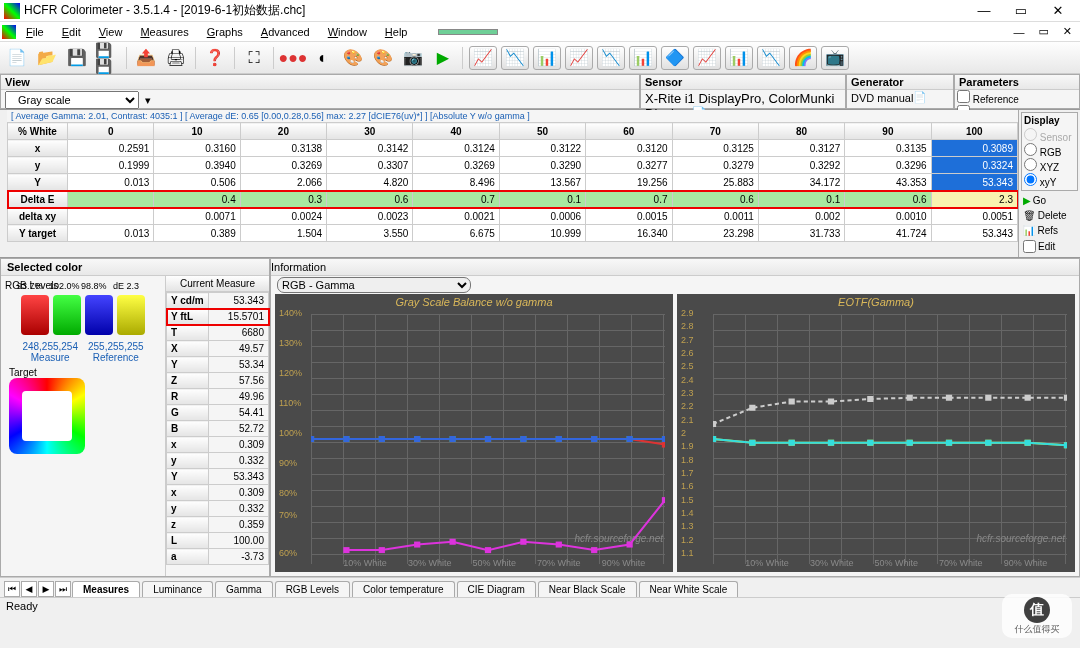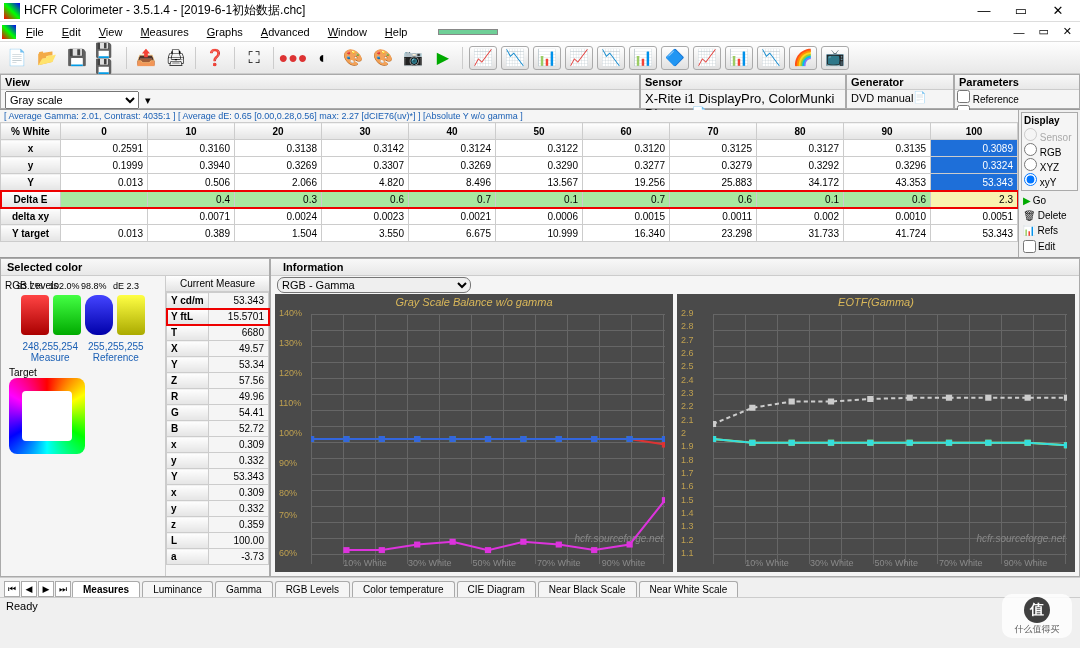--- a/index.html
+++ b/index.html
@@ -15,29 +15,29 @@
 .menubar .prog { width: 60px; height: 6px; background: #6fcf97; margin-left: 20px; border: 1px solid #888; }
 .toolbar { height: 32px; background: linear-gradient(#fefefe, #e8e8e8); display: flex; align-items: center; padding: 0 4px; gap: 4px; border-bottom: 1px solid #ccc; }
 .toolbar .tb { width: 26px; height: 26px; display: flex; align-items: center; justify-content: center; border: 1px solid transparent; border-radius: 3px; font-size: 16px; }
 .toolbar .sep { width: 1px; height: 22px; background: #ccc; margin: 0 2px; }
 .toolbar .tb.sq { border: 1px solid #aaa; background: linear-gradient(#fff, #e0e0e0); width: 28px; height: 24px; }
 .panels { display: flex; height: 36px; background: #e8e8e8; border-bottom: 1px solid #999; }
 .panel { border: 1px solid #aaa; background: #f5f5f5; display: flex; flex-direction: column; }
 .panel-title { font-weight: bold; font-size: 11px; padding: 1px 4px; background: linear-gradient(#f8f8f8, #e8e8e8); border-bottom: 1px solid #ccc; }
 .panel-body { padding: 1px 4px; display: flex; align-items: center; }
 .panel-view { flex: 0 0 640px; }
-.panel-view select { width: 134px; height: 18px; font-size: 11px; margin-right: 4px; }
+.panel-view select { width: 134px; height: 18px; font-size: 11px; margin-right: 4px; padding-left: 8px; }
 .panel-view .cs { font-size: 10px; font-weight: bold; }
 .panel-sensor { flex: 0 0 206px; }
 .panel-sensor .body { font-size: 13px; }
 .panel-gen { flex: 0 0 108px; }
 .panel-params { flex: 1; }
 .panel-params label { display: block; font-size: 10px; }
 .grid-area { display: flex; }
-.grid-main { flex: 1; overflow: hidden; }
+.grid-main { flex: 1; overflow: hidden; margin-left: 7px; }
 .grid-side { width: 62px; background: #f0f0f0; border-left: 1px solid #aaa; padding: 2px; }
 .side-grp { border: 1px solid #aaa; background: #f5f5f5; margin-bottom: 2px; padding: 2px; }
 .side-grp .grp-title { font-weight: bold; font-size: 10px; margin-bottom: 2px; }
 .side-grp label { display: block; font-size: 10px; padding: 0; }
 .side-btn { display: flex; align-items: center; gap: 2px; padding: 2px; font-size: 10px; }
 .stats-line { font-size: 9px; color: #1a5fb4; padding: 1px 4px; background: #f5f5f5; }
 table.data { border-collapse: collapse; width: 100%; background: #fff; }
 table.data th, table.data td { border: 1px solid #ccc; padding: 1px 4px; font-size: 10px; text-align: right; height: 17px; white-space: nowrap; }
 table.data th { background: linear-gradient(#fefefe, #e4e4e4); font-weight: bold; text-align: center; }
 table.data .rowh { background: linear-gradient(#fefefe, #e4e4e4); font-weight: bold; text-align: center; }
@@ -47,35 +47,35 @@
 table.data tr.hl-green td.last { background: #f9f3b0; }
 .lower { display: flex; height: 320px; border-top: 1px solid #999; }
 .sel-col { width: 270px; border: 1px solid #aaa; background: #f5f5f5; display: flex; flex-direction: column; }
 .sel-col .hdr { background: linear-gradient(#f8f8f8, #e8e8e8); font-weight: bold; padding: 2px 6px; border-bottom: 1px solid #ccc; }
 .sel-body { display: flex; flex: 1; }
 .rgb-area { flex: 1; padding: 4px; }
 .barrels { display: flex; gap: 4px; justify-content: center; margin-top: 4px; }
 .barrel { width: 28px; height: 40px; border-radius: 4px; position: relative; }
 .barrel.r { background: linear-gradient(#f44, #a00); }
 .barrel.g { background: linear-gradient(#4f4, #0a0); }
-.barrel.b { background: linear-gradient(#44f, #00a); border-radius: 12px; }
+.barrel.b { background: linear-gradient(#44f, #00a); }
 .barrel.y { background: linear-gradient(#ff4, #aa0); }
 .barrel .pct { position: absolute; top: -14px; left: -4px; font-size: 9px; }
 .meas-ref { display: flex; gap: 10px; justify-content: center; margin-top: 6px; text-align: center; font-size: 10px; color: #1a5fb4; }
 .target-area { padding: 4px; }
 .target-sq { width: 76px; height: 76px; background: conic-gradient(red, yellow, lime, cyan, blue, magenta, red); border-radius: 8px; position: relative; display: flex; align-items: center; justify-content: center; }
 .target-sq::after { content: ""; width: 50px; height: 50px; background: #fff; border-radius: 4px; }
 .cur-meas { width: 104px; border-left: 1px solid #ccc; }
 .cur-meas .hdr2 { text-align: center; font-size: 10px; padding: 2px; background: linear-gradient(#fefefe, #e4e4e4); border-bottom: 1px solid #ccc; }
 .cur-meas table { width: 100%; border-collapse: collapse; }
 .cur-meas td { border: 1px solid #ccc; padding: 1px 4px; font-size: 10px; height: 16px; }
 .cur-meas td.k { background: linear-gradient(#fefefe, #e4e4e4); font-weight: bold; width: 42px; }
 .cur-meas td.v { text-align: right; }
 .info-panel { flex: 1; border: 1px solid #aaa; background: #f5f5f5; display: flex; flex-direction: column; }
-.info-panel .hdr { background: linear-gradient(#f8f8f8, #e8e8e8); font-weight: bold; padding: 2px 12px; border-bottom: 1px solid #ccc; }
+.info-panel .hdr { background: linear-gradient(#f8f8f8, #e8e8e8); font-weight: normal; padding: 2px 0; border-bottom: 1px solid #ccc; }
 .info-panel select { width: 194px; margin: 1px 6px; font-size: 11px; border-radius: 7px; }
 .charts { flex: 1; display: flex; gap: 4px; padding: 0 4px 4px; }
 .chart { flex: 1; background: #4a4a4a; position: relative; overflow: hidden; }
 .chart-title { position: absolute; top: 2px; left: 0; right: 0; text-align: center; color: #dab85a; font-size: 11px; font-style: italic; }
 .chart-grid { position: absolute; inset: 20px 8px 8px 36px; }
 .chart-grid::before { content: ""; position: absolute; inset: 0; background-image: repeating-linear-gradient(to bottom, #666 0, #666 1px, transparent 1px, transparent 16px), repeating-linear-gradient(to right, #666 0, #666 1px, transparent 1px, transparent 32px); }
 .chart .ylab { position: absolute; left: 4px; font-size: 9px; color: #bfa050; }
 .chart .xlab { position: absolute; bottom: 4px; font-size: 9px; color: #8a8a8a; }
 .chart .watermark { position: absolute; right: 10px; bottom: 28px; color: #888; font-size: 10px; font-style: italic; }
 .chart svg { position: absolute; inset: 20px 8px 8px 36px; width: calc(100% - 44px); height: calc(100% - 28px); }

